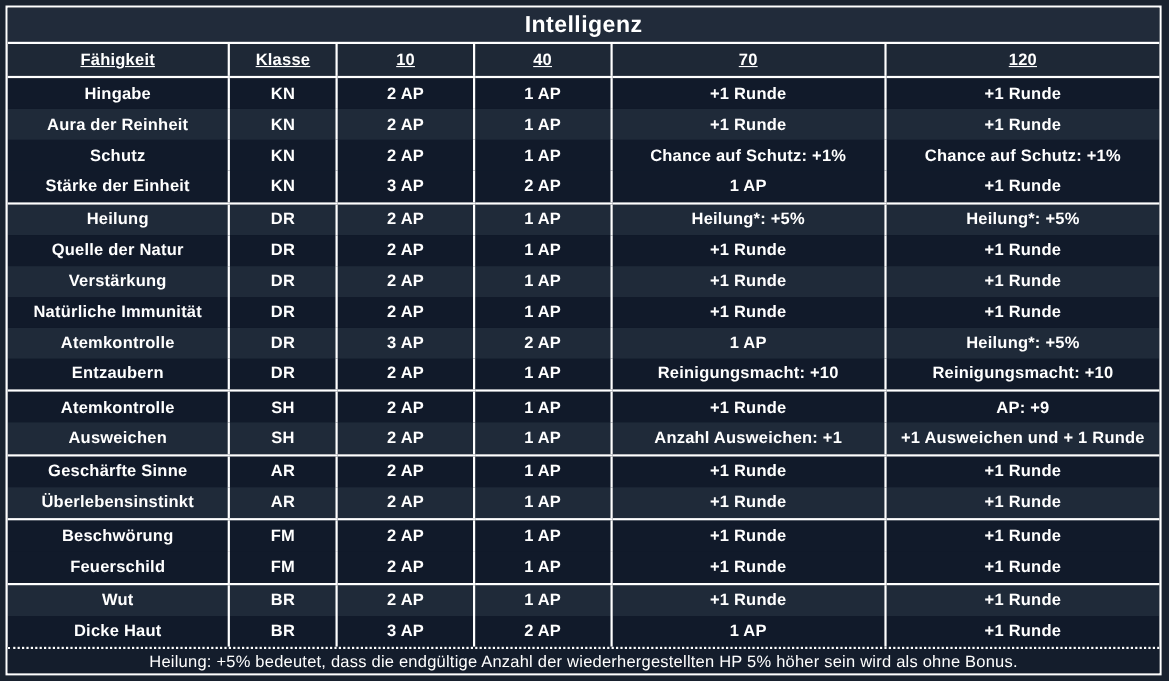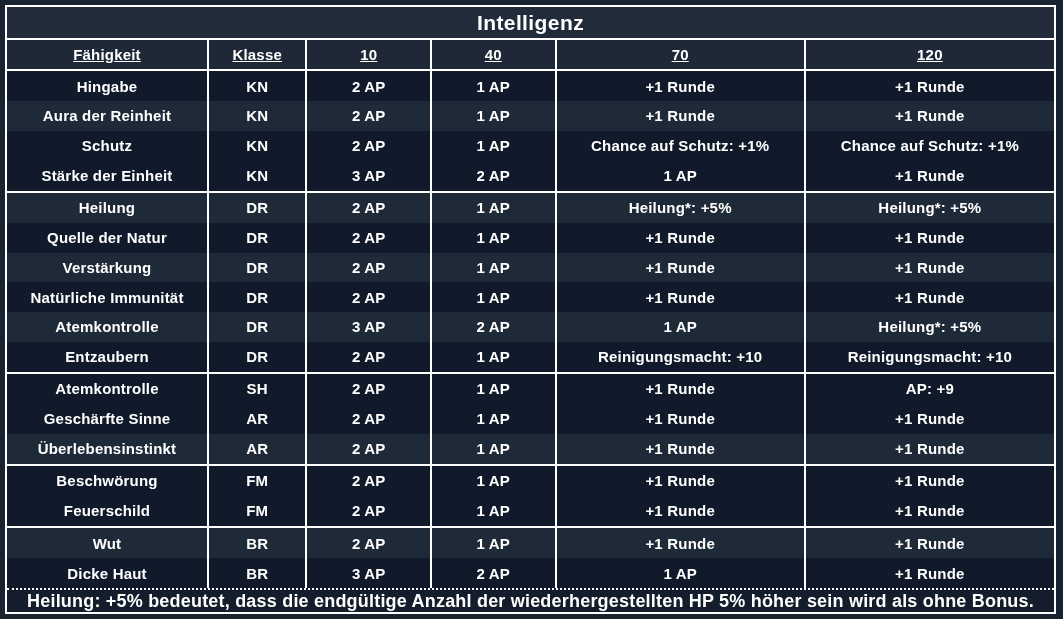--- a/index.html
+++ b/index.html
@@ -74,22 +74,22 @@
     border-bottom: 2px solid var(--border, #ffffff);
   }
   .footnote-bar {
     flex: 0 0 auto;
     height: 22px;
     display: flex;
     align-items: center;
     justify-content: center;
     background: var(--footer-bg, #141d2c);
     border-top: 2px dotted var(--border, #ffffff);
-    font-size: 18px;
-    font-weight: 700;
+    font-size: 15px;
+    font-weight: 400;
     letter-spacing: 0.2px;
     white-space: nowrap;
     overflow: hidden;
   }
 </style>
 </head>
 <body>
 
 <div class="panel">
 
@@ -196,20 +196,28 @@
           <td>Reinigungsmacht: +10</td>
         </tr>
         <tr>
           <td>Atemkontrolle</td>
           <td>SH</td>
           <td>2 AP</td>
           <td>1 AP</td>
           <td>+1 Runde</td>
           <td>AP: +9</td>
         </tr>
+        <tr class="alt group-end">
+          <td>Ausweichen</td>
+          <td>SH</td>
+          <td>2 AP</td>
+          <td>1 AP</td>
+          <td>Anzahl Ausweichen: +1</td>
+          <td>+1 Ausweichen und + 1 Runde</td>
+        </tr>
         <tr>
           <td>Geschärfte Sinne</td>
           <td>AR</td>
           <td>2 AP</td>
           <td>1 AP</td>
           <td>+1 Runde</td>
           <td>+1 Runde</td>
         </tr>
         <tr class="alt group-end">
           <td>Überlebensinstinkt</td>

